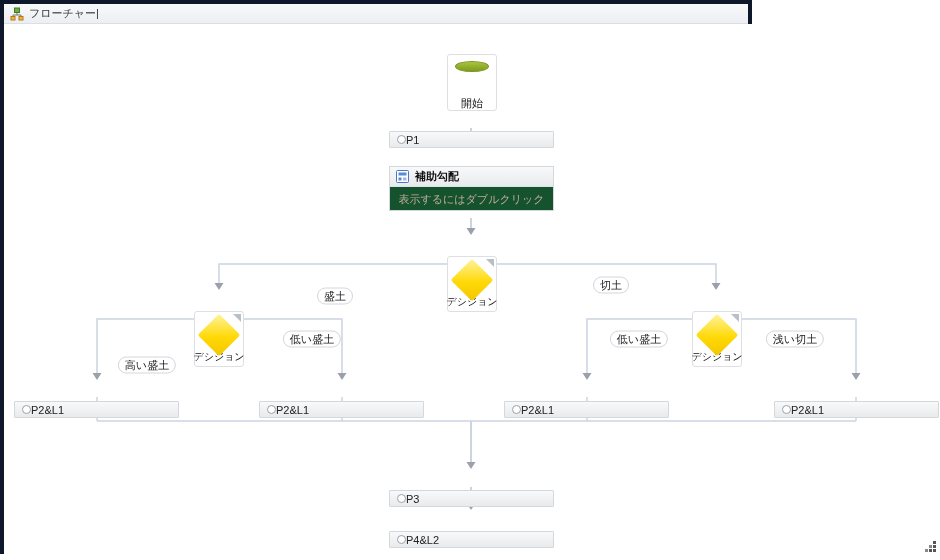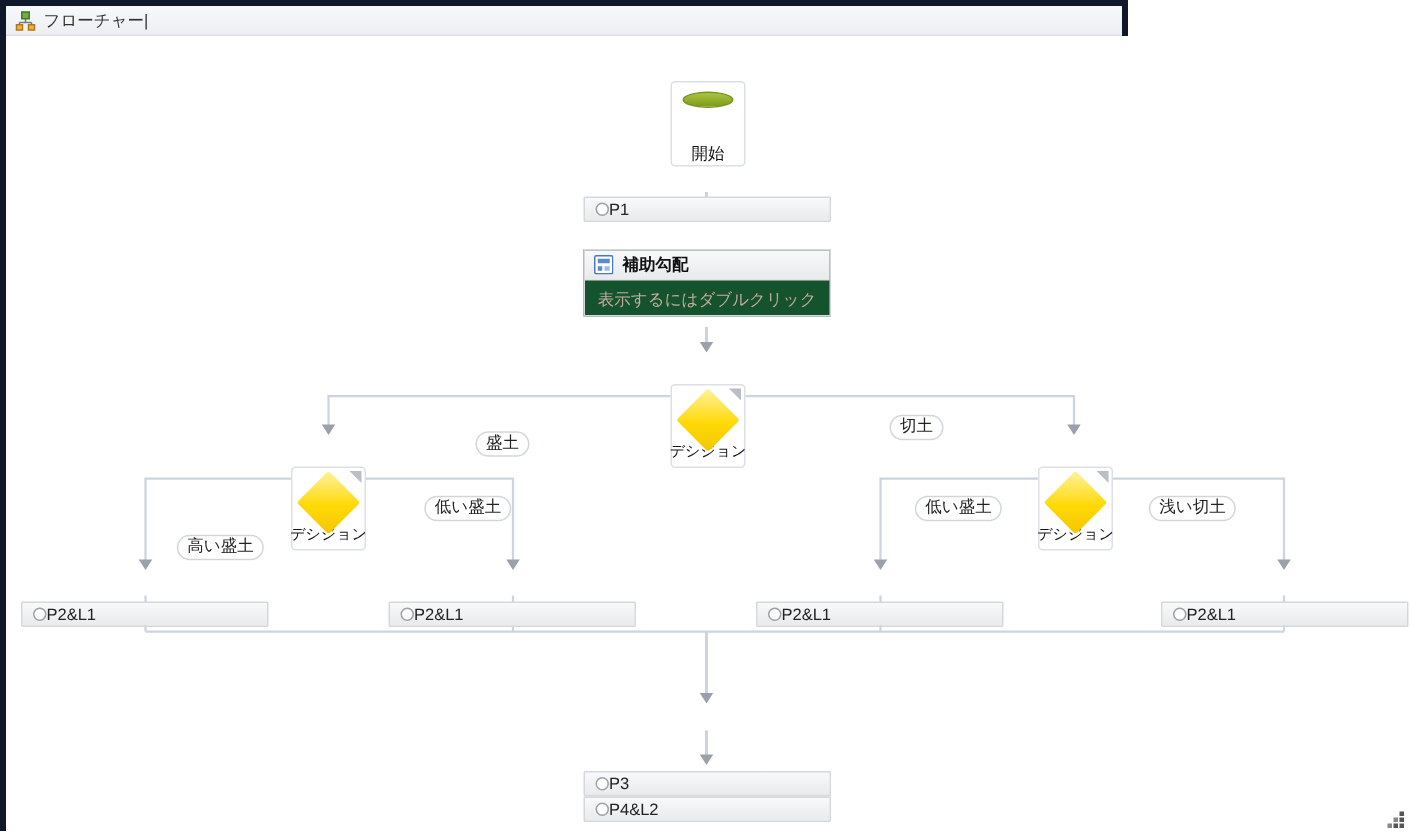--- a/index.html
+++ b/index.html
@@ -168,21 +168,21 @@
     </div>
     <div class="pbox" style="left:500px; top:377px; width:165px;">
       <span class="ring"></span>
       <span>P2&amp;L1</span>
     </div>
     <div class="pbox" style="left:770px; top:377px; width:165px;">
       <span class="ring"></span>
       <span>P2&amp;L1</span>
     </div>
 
-    <div class="pbox" style="left:385px; top:466px; width:165px;margin-top:24px;">
+    <div class="pbox" style="left:385px; top:466px; width:165px;">
       <span class="ring"></span>
       <span>P3</span>
     </div>
 
     <div class="pbox" style="left:385px; top:507px; width:165px;">
       <span class="ring"></span>
       <span>P4&amp;L2</span>
     </div>
 
     <svg class="grip" width="13" height="13">

